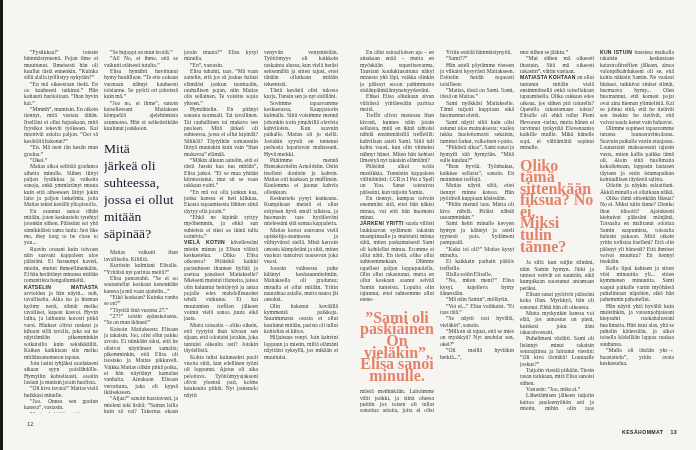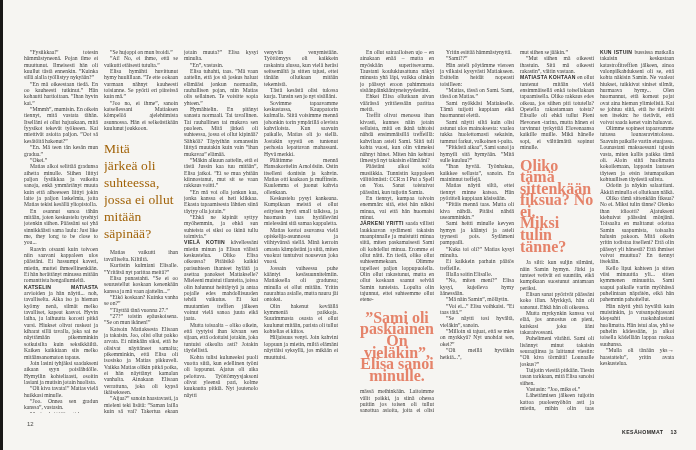--- a/index.html
+++ b/index.html
@@ -58,21 +58,21 @@
           <p class="para">Join lasini tyhjäksi saadakseni aikaan syyn poislähdölle. Hymyilin kohteliaasti, osoitin lasiani ja mutisin jotain huolista.</p>
           <p class="para">”Oli kiva tavata!” Matias vielä huikkasi minulle.</p>
           <p class="para">”Joo. Onnea sen gradun kanssa”, vastasin.</p>
           <p class="para">Menin keittiöön tiskaamaan lasiani. Elisa oli siellä viinilasillisen kanssa.</p>
         </div>
         <div class="col">
           <p class="para">”Se hujoppi on mun broidi.”</p>
           <p class="para">”Ai! No, ei ihme, että se vaikutti etäisesti tutulta.”</p>
           <p class="para">Elisa hymähti huvittunut hymy huulillaan. ”Te ette ookaan varmaan nähnyt kauheesti toisianne. Se pyörii eri piireissä kuin mä.”</p>
           <p class="para">”Joo no, ei ihme”, sanoin katsellessani Matiaksen kömpelöä ajelehtimista asunnossa. Hän ei selkeästikään kuulunut joukkoon.</p>
-          <div class="pull-quote pq-large" style="color: #a16207;">Mitä
+          <div class="pull-quote pq-large" style="color: #0f172a;">Mitä
 järkeä oli
 suhteessa,
 jossa ei ollut
 mitään
 säpinää?</div>
           <p class="para">Matias vaikutti ihan tavalliselta. Kiltiltä.</p>
           <p class="para">Kurtistin kulmiani Elisalle. ”Yritätsä nyt parittaa meitä?”</p>
           <p class="para">Elisa punastahti. ”Se ei oo seurustellut koskaan kenenkään kanssa ja mä vaan ajattelin...”</p>
           <p class="para">”Eikö koskaan? Kuinka vanha se on?”</p>
           <p class="para">”Täyttää tänä vuonna 27.”</p>

